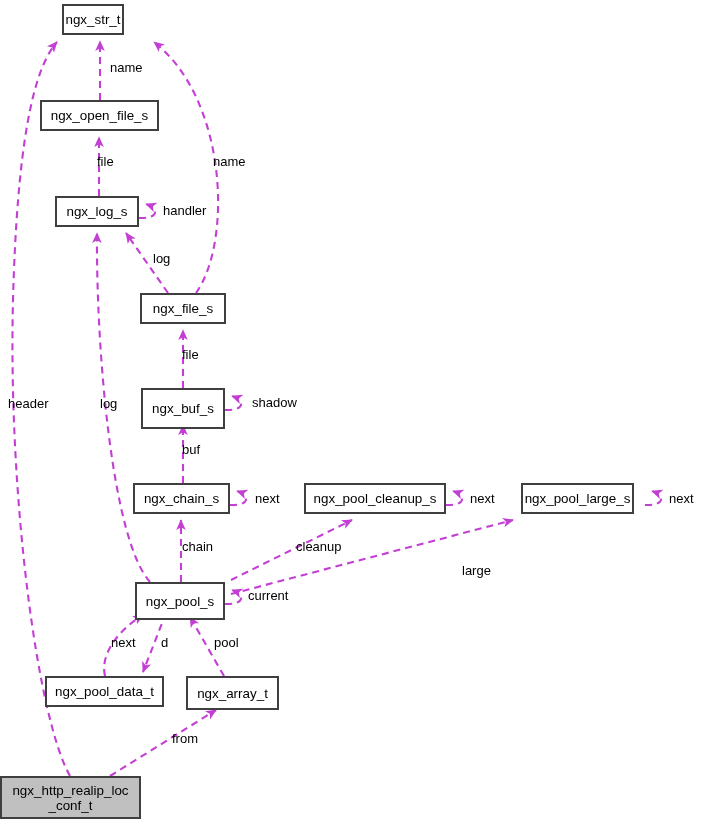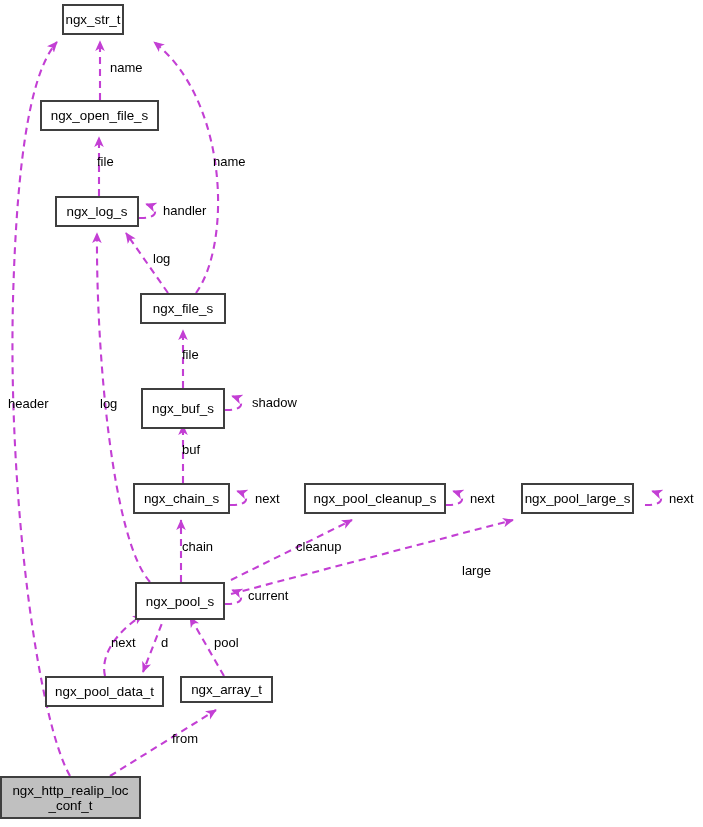--- a/index.html
+++ b/index.html
@@ -98,21 +98,21 @@
 <div class="node" style="left: 63px; top: 5px; width: 60px; height: 29px;">ngx_str_t</div>
     <div class="node" style="left: 41px; top: 101px; width: 117px; height: 29px;">ngx_open_file_s</div>
     <div class="node" style="left: 56px; top: 197px; width: 82px; height: 29px;">ngx_log_s</div>
     <div class="node" style="left: 141px; top: 294px; width: 84px; height: 29px;">ngx_file_s</div>
     <div class="node" style="left: 142px; top: 389px; width: 82px; height: 39px;">ngx_buf_s</div>
     <div class="node" style="left: 134px; top: 484px; width: 95px; height: 29px;">ngx_chain_s</div>
     <div class="node" style="left: 305px; top: 484px; width: 140px; height: 29px;">ngx_pool_cleanup_s</div>
     <div class="node" style="left: 522px; top: 484px; width: 111px; height: 29px;">ngx_pool_large_s</div>
     <div class="node" style="left: 136px; top: 583px; width: 88px; height: 36px;">ngx_pool_s</div>
     <div class="node" style="left: 46px; top: 677px; width: 117px; height: 29px;">ngx_pool_data_t</div>
-    <div class="node" style="left: 181px; top: 677px; width: 91px; height: 25px;">ngx_array_t</div>
+    <div class="node" style="left: 187px; top: 677px; width: 91px; height: 32px;">ngx_array_t</div>
     <div class="node highlight" style="left: 1px; top: 777px; width: 139px; height: 41px;">ngx_http_realip_loc
 _conf_t</div>
     <div class="elabel" style="left: 110px; top: 60px;">name</div>
     <div class="elabel" style="left: 97px; top: 154px;">file</div>
     <div class="elabel" style="left: 163px; top: 203px;">handler</div>
     <div class="elabel" style="left: 213px; top: 154px;">name</div>
     <div class="elabel" style="left: 153px; top: 251px;">log</div>
     <div class="elabel" style="left: 182px; top: 347px;">file</div>
     <div class="elabel" style="left: 252px; top: 395px;">shadow</div>
     <div class="elabel" style="left: 8px; top: 396px;">header</div>

